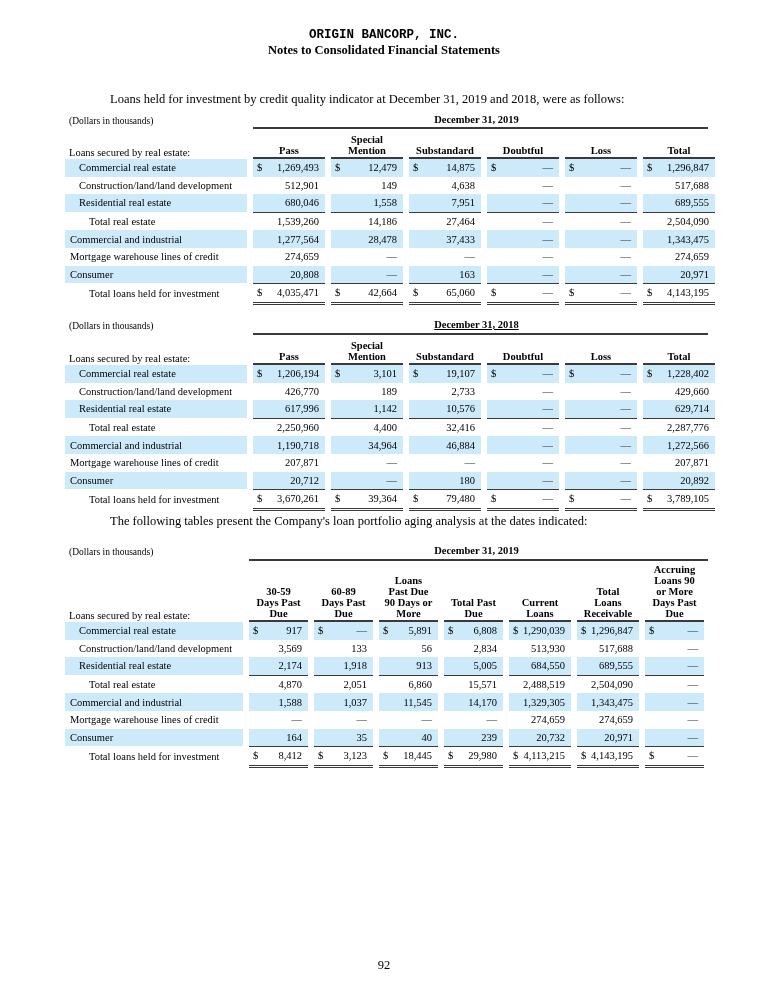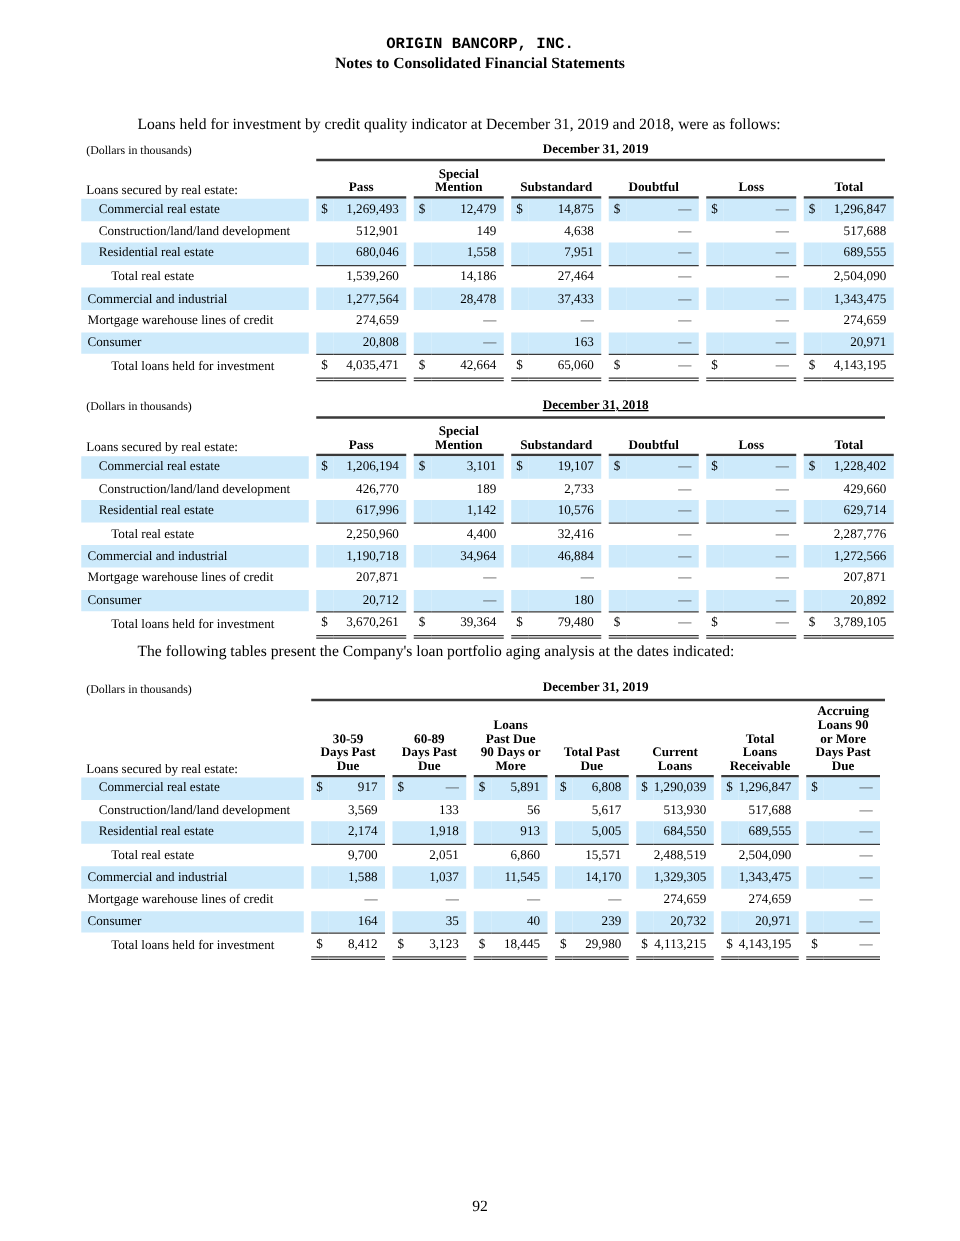--- a/index.html
+++ b/index.html
@@ -546,21 +546,21 @@
         <td class="cur cell"></td>
         <td class="num cell">3,569</td>
         <td class="gap"></td>
         <td class="cur cell"></td>
         <td class="num cell">133</td>
         <td class="gap"></td>
         <td class="cur cell"></td>
         <td class="num cell">56</td>
         <td class="gap"></td>
         <td class="cur cell"></td>
-        <td class="num cell">5,617</td>
+        <td class="num cell">2,834</td>
         <td class="gap"></td>
         <td class="cur cell"></td>
         <td class="num cell">513,930</td>
         <td class="gap"></td>
         <td class="cur cell"></td>
         <td class="num cell">517,688</td>
         <td class="gap"></td>
         <td class="cur cell"></td>
         <td class="num cell dash">—</td>
       </tr>
@@ -585,21 +585,21 @@
         <td class="cur cell"></td>
         <td class="num cell">689,555</td>
         <td class="gap"></td>
         <td class="cur cell"></td>
         <td class="num cell dash">—</td>
       </tr>
       <tr class=" subtot">
         <td class="lbl i2">Total real estate</td>
         <td class="gap"></td>
         <td class="cur cell"></td>
-        <td class="num cell">9,700</td>
+        <td class="num cell">4,870</td>
         <td class="gap"></td>
         <td class="cur cell"></td>
         <td class="num cell">2,051</td>
         <td class="gap"></td>
         <td class="cur cell"></td>
         <td class="num cell">6,860</td>
         <td class="gap"></td>
         <td class="cur cell"></td>
         <td class="num cell">15,571</td>
         <td class="gap"></td>

